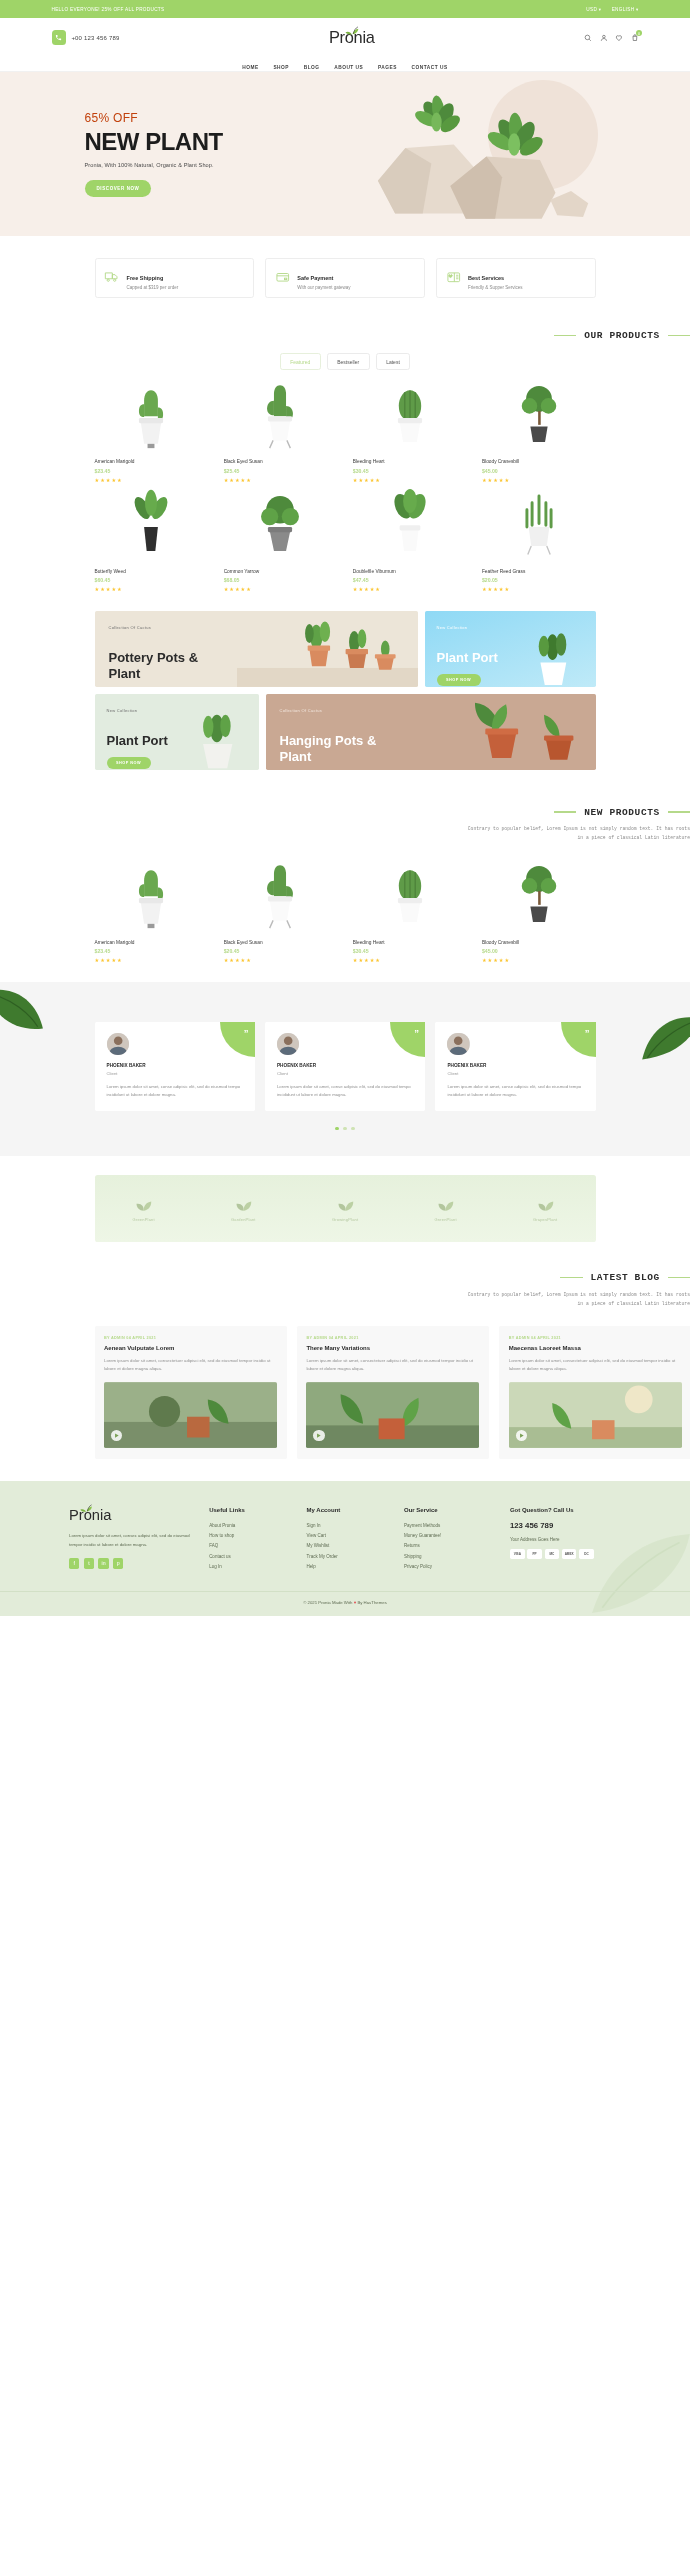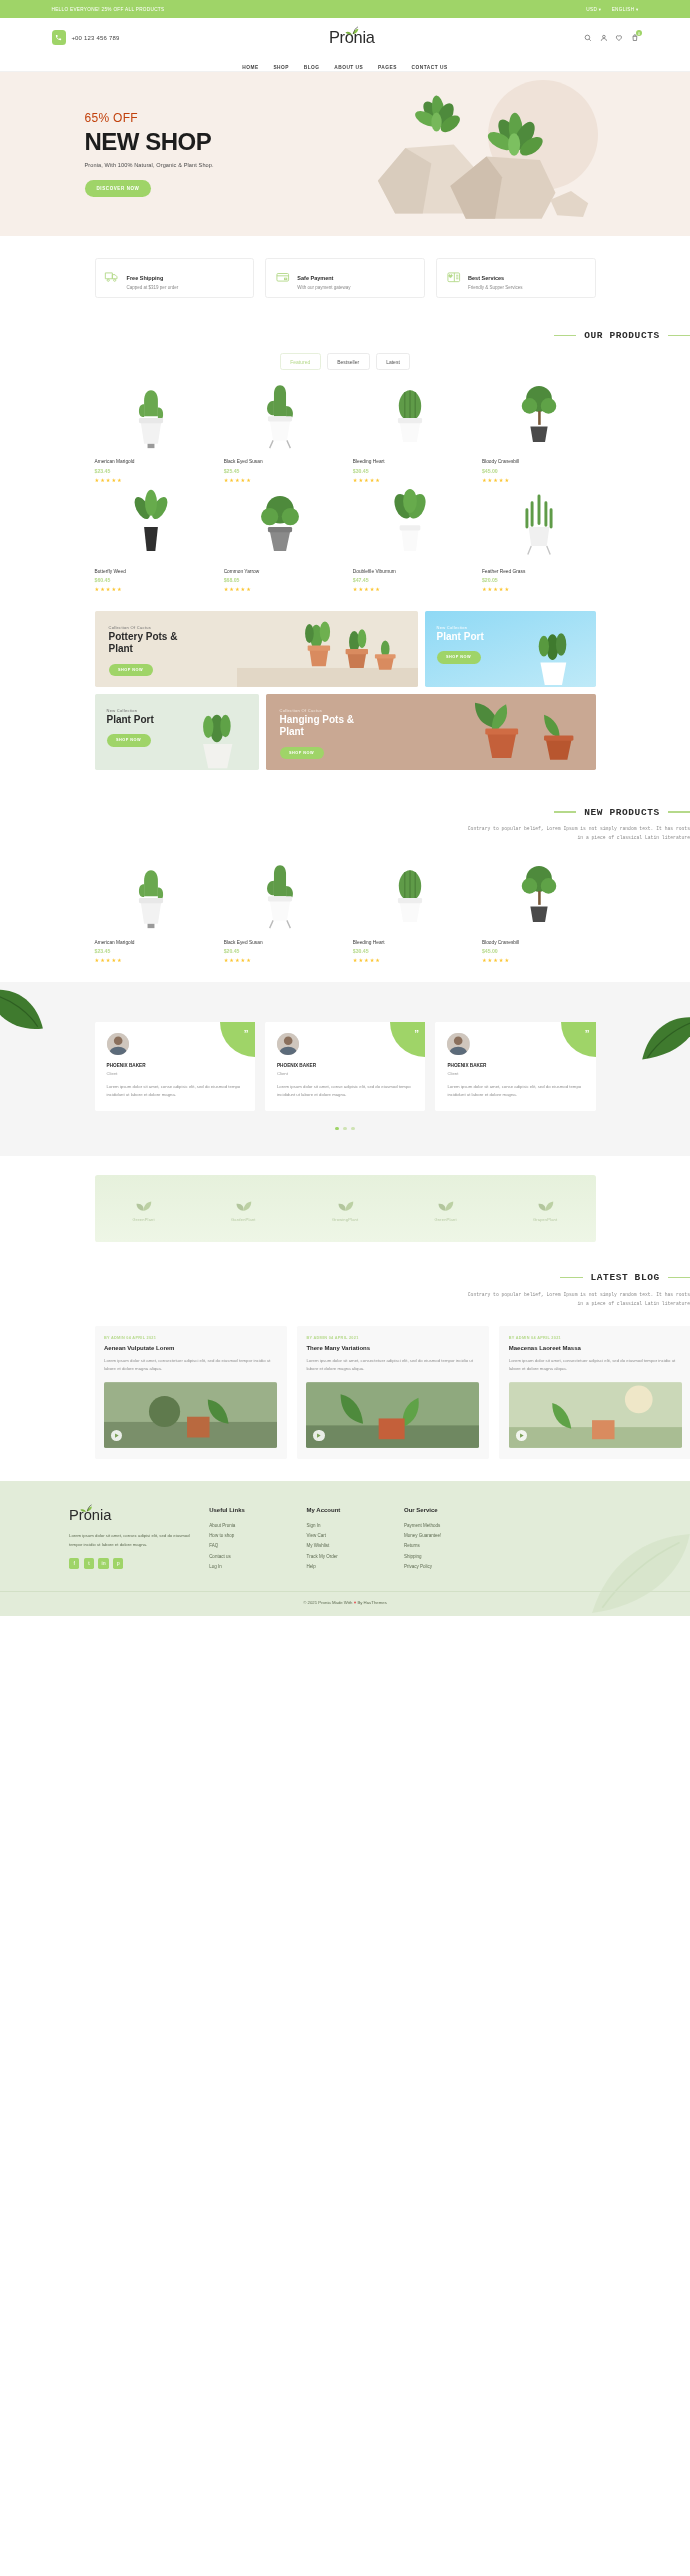--- a/index.html
+++ b/index.html
@@ -120,21 +120,21 @@
   }
   .pname { font-size: 4.8px; color: #3a3a3a; margin-top: 7px; }
   .pprice { font-size: 5.2px; color: #b5d98a; margin-top: 3.5px; font-weight: bold; }
   .stars { color: #fbc531; font-size: 5.2px; letter-spacing: 1px; margin-top: 2.6px; }
 
   
   .banners { width: 501px; margin: 19px auto 0; }
   .brow { display: flex; gap: 7px; margin-bottom: 7px; }
   .banner { position: relative; border-radius: 1.7px; overflow: hidden; }
   .b-sm { font-size: 4px; color: #6d6d6d; letter-spacing: 0.3px; }
-  .b-lg { font-size: 10px; font-weight: bold; color: #2b2b2b; line-height: 1.25; margin-top: 1px; }
+  .b-lg { font-size: 13px; font-weight: bold; color: #2b2b2b; line-height: 1.25; margin-top: 20px; }
   .b-btn {
     display: inline-block; margin-top: 7.8px; background: #9fd468; color: #fff;
     font-size: 3.8px; letter-spacing: 0.5px; font-weight: bold;
     padding: 4.3px 9.5px; border-radius: 12px; border: none; cursor: pointer;
   }
   .bpad { padding: 14px 0 0 14px; position: relative; z-index: 2; }
 
   .banner1 { flex: 0 0 323px; height: 76px; background: #ece5d8; }
   .banner2 { flex: 1; height: 76px; background: linear-gradient(160deg,#8fd9f5,#bfeaf8); }
   .banner3 { flex: 0 0 164px; height: 76px; background: #e2ece0; }
@@ -279,21 +279,21 @@
     <li><a href="#">ABOUT US</a></li>
     <li><a href="#">PAGES</a></li>
     <li><a href="#">CONTACT US</a></li>
   </ul>
 </div>
 
 <div class="hero">
   <div class="wrap">
     <div class="hero-copy">
       <div class="hero-off">65% OFF</div>
-      <div class="hero-title">NEW SHOP</div>
+      <div class="hero-title">NEW PLANT</div>
       <div class="hero-sub">Pronia, With 100% Natural, Organic &amp; Plant Shop.</div>
       <button class="btn-green">DISCOVER NOW</button>
     </div>
     <div class="hero-circle"></div>
     <div class="hero-art">
       <svg width="250" height="140" viewBox="0 0 290 162">
 
         <polygon points="28,150 8,112 40,74 96,70 126,104 118,150" fill="#e6dacd"></polygon>
         <polygon points="28,150 8,112 40,74 70,92 60,150" fill="#d9ccbd"></polygon>
 
@@ -840,18 +840,30 @@
     <div>
       <div class="fh">Our Service</div>
       <div id="fcol2">
           <div class="fli">Payment Methods</div>
           <div class="fli">Money Guarantee!</div>
           <div class="fli">Returns</div>
           <div class="fli">Shipping</div>
           <div class="fli">Privacy Policy</div>
         </div>
     </div>
+    <div>
+      <div class="fh">Got Question? Call Us</div>
+      <div class="fphone">123 456 789</div>
+      <div class="faddr">Your Address Goes Here</div>
+      <div class="cards" id="footer-cards">
+          <span class="card">VISA</span>
+          <span class="card">PP</span>
+          <span class="card">MC</span>
+          <span class="card">AMEX</span>
+          <span class="card">DC</span>
+        </div>
+    </div>
   </div>
   <div class="fbottom">
     <span>© 2021 Pronia Made With </span><span class="heart">♥</span><span> By HasThemes</span>
   </div>
 </div>
 
 
 </body></html>

